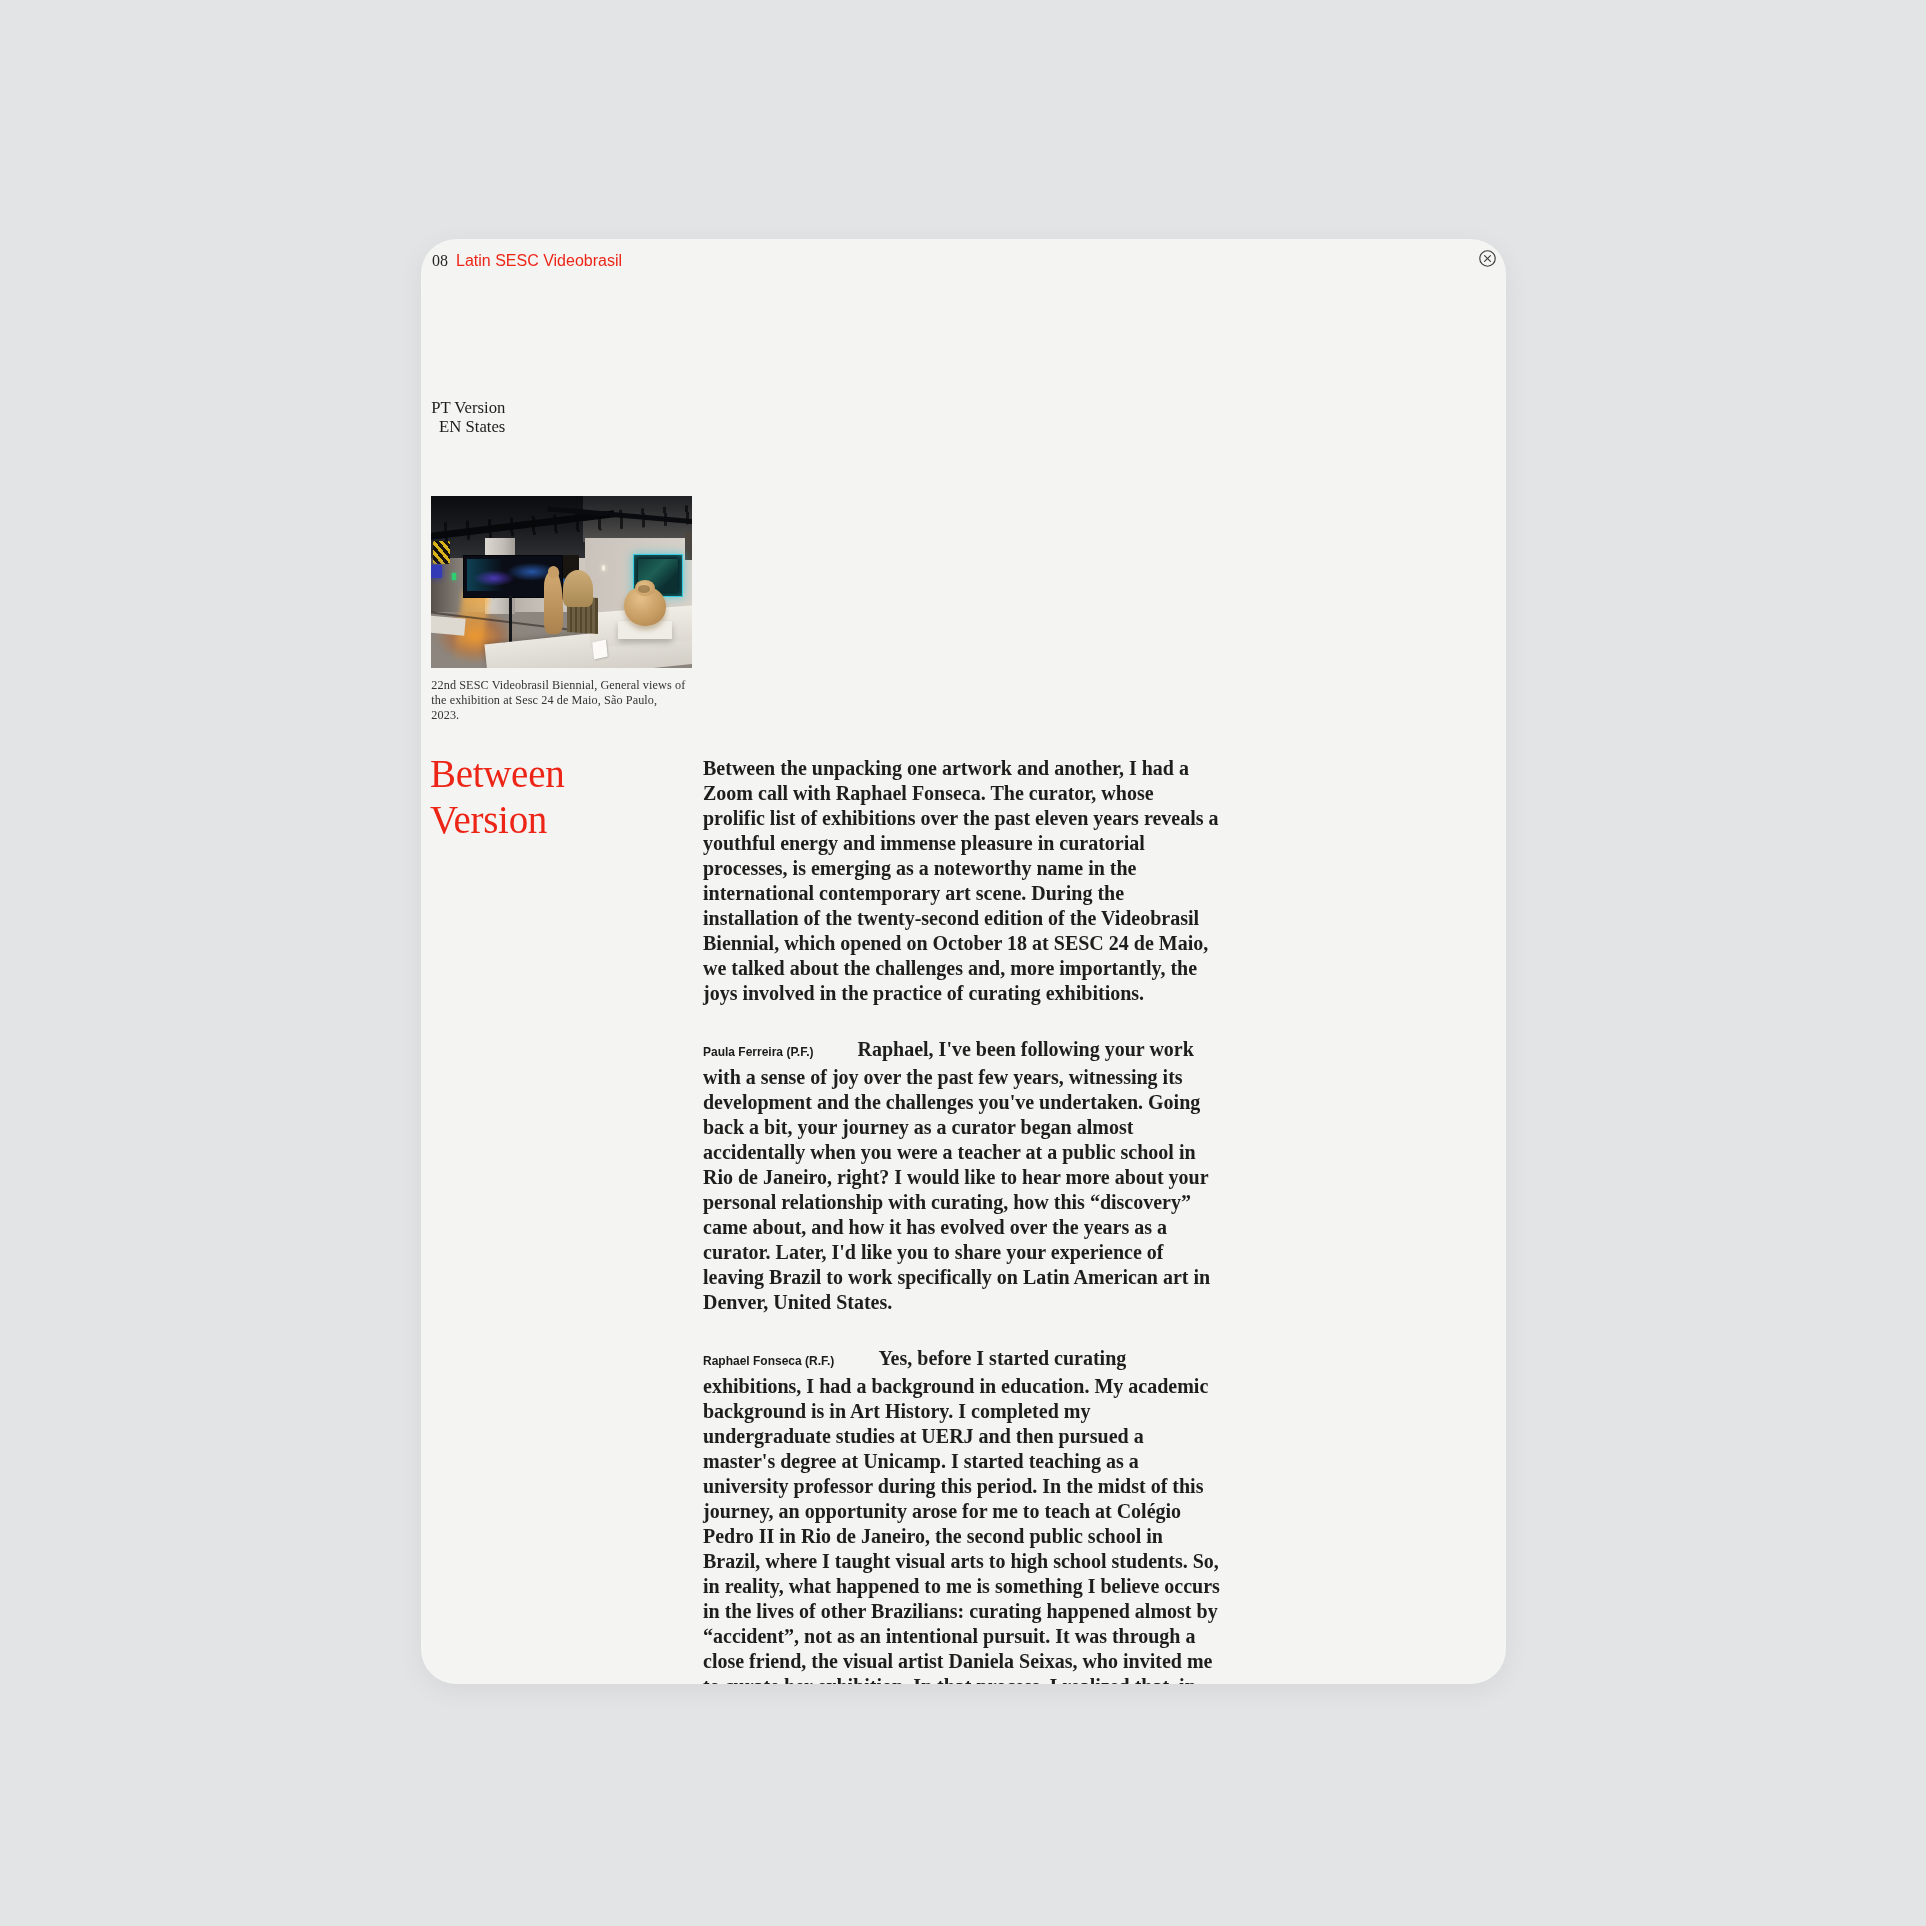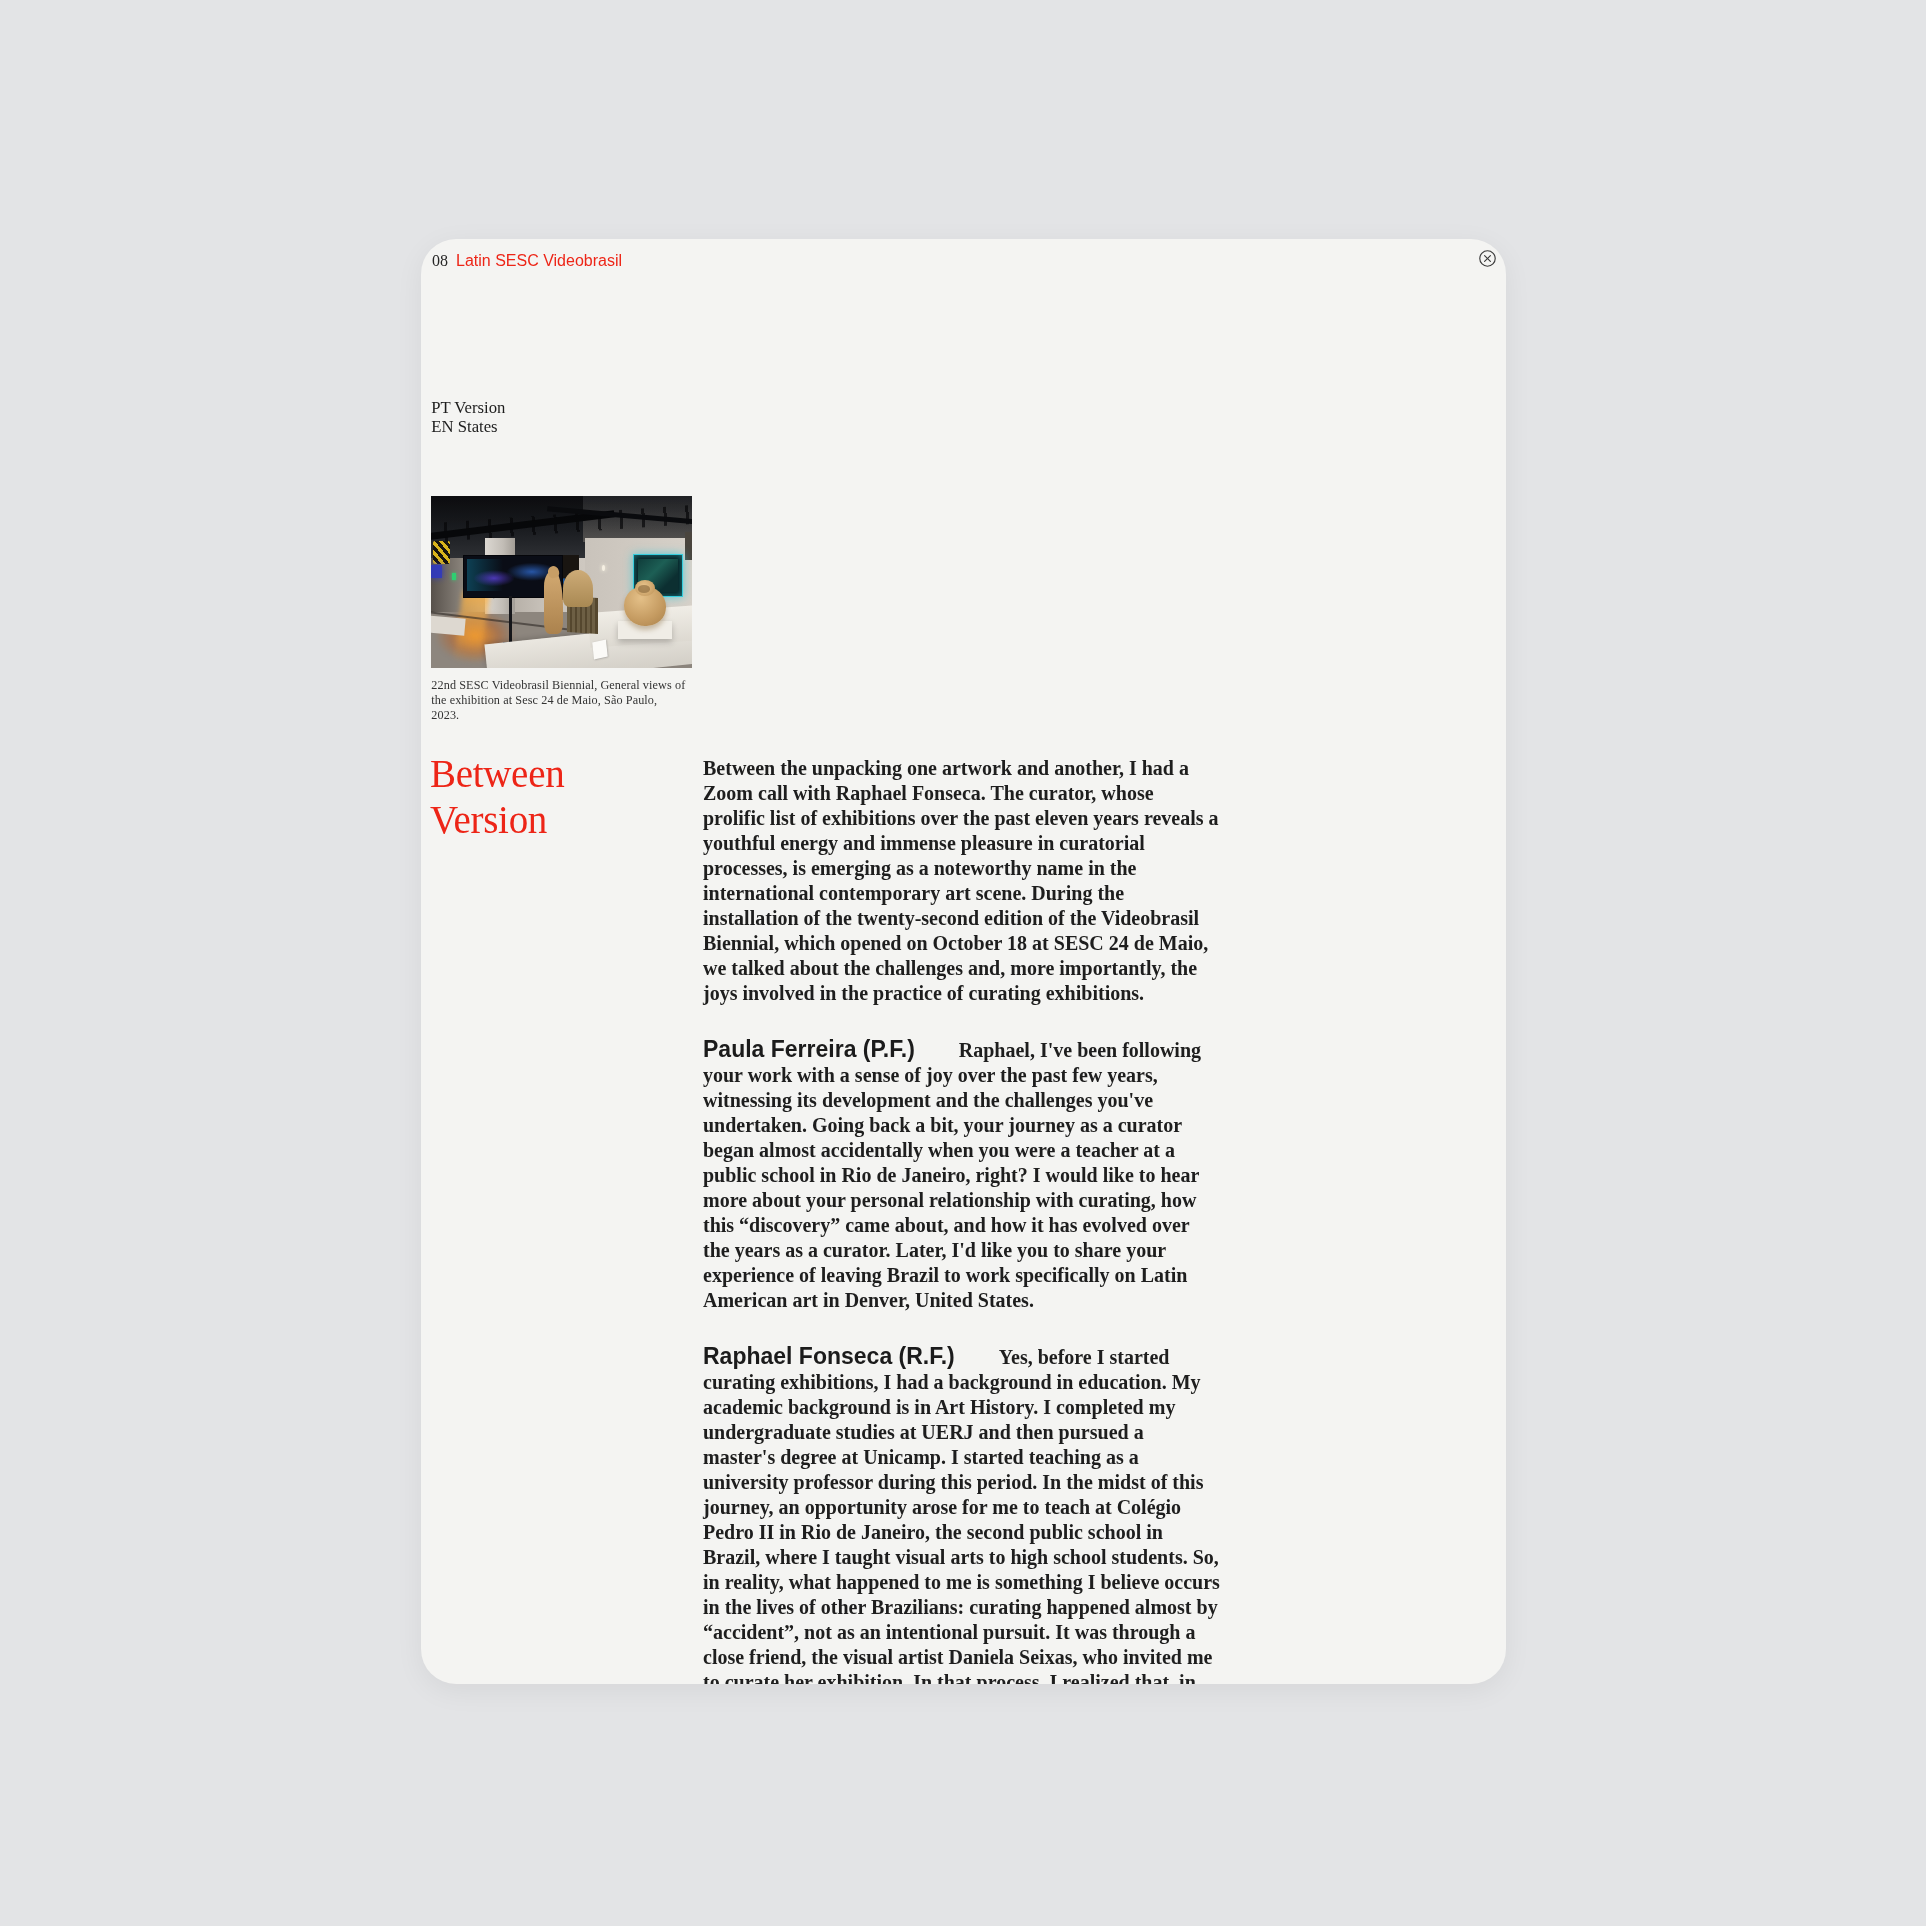--- a/index.html
+++ b/index.html
@@ -31,21 +31,21 @@
     background:none;border:none;padding:0;cursor:pointer;
   }
   .close svg{display:block;}
   
   .meta{
     position:absolute;left:10.3px;top:56px;
     font-size:16.7px;line-height:19px;color:#1d1d1d;letter-spacing:0.1px;
   }
   .versions{
     position:absolute;left:10.3px;top:159px;display:flex;flex-direction:column;
-    font-size:16.7px;line-height:19px;
+    font-size:16.7px;line-height:19px;align-items:flex-end;
   }
   .vlink{color:#1d1d1d;text-decoration:none;cursor:pointer;}
   
   .photo-block{position:absolute;left:10.3px;top:257px;margin:0;}
   .photo{
     position:relative;width:261px;height:172px;overflow:hidden;background:#8d867e;
   }
   .photo > div{position:absolute;}
   .p-ceil{left:0;top:0;width:261px;height:63px;background:linear-gradient(180deg,#0e0f12 0%,#1b1d21 55%,#2f3135 100%);}
   .p-ceillight{right:0;top:0;width:109px;height:46px;background:linear-gradient(180deg,#3a3c41,#7a756e);opacity:.55;}
@@ -111,21 +111,21 @@
     position:absolute;left:9px;top:512px;width:212px;margin:0;
     font-size:39px;line-height:46px;font-weight:400;color:#ed2517;letter-spacing:-0.3px;
   }
   .bodycol{
     position:absolute;left:282px;top:517px;width:517px;
     font-size:20px;line-height:25px;color:#1e1e1e;
   }
   .bodycol p{margin:0 0 31px 0;font-weight:bold;}
   .speaker{
     font-family:"Liberation Sans","DejaVu Sans",sans-serif;
-    font-size:23px;color:#1b1b1b;margin-right:44px;
+    font-size:12px;color:#1b1b1b;margin-right:44px;
   }
   .speaker:empty{display:none;margin:0;}
 </style>
 </head>
 <body>
 
 <section class="card">
 
   <span class="idx">08</span>
   <a class="ttl">Latin SESC Videobrasil</a>

